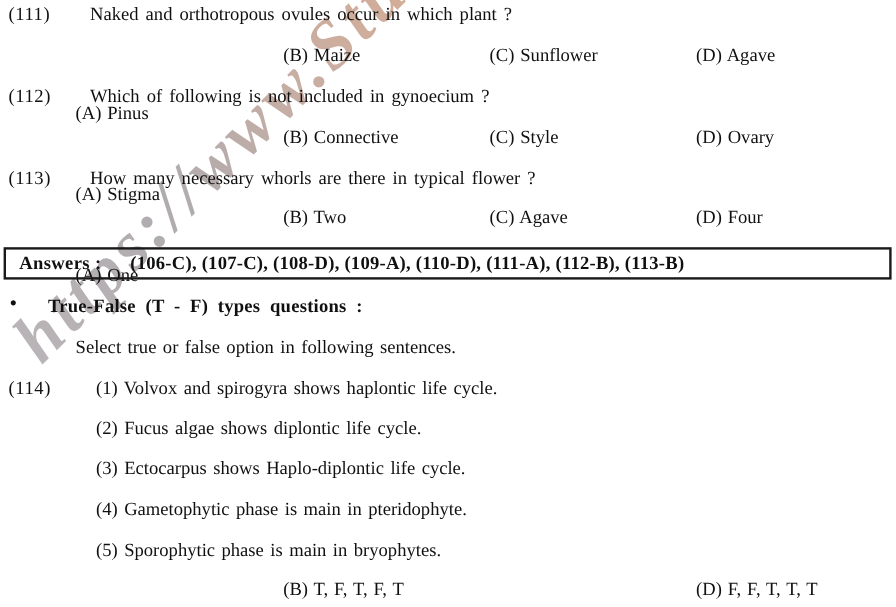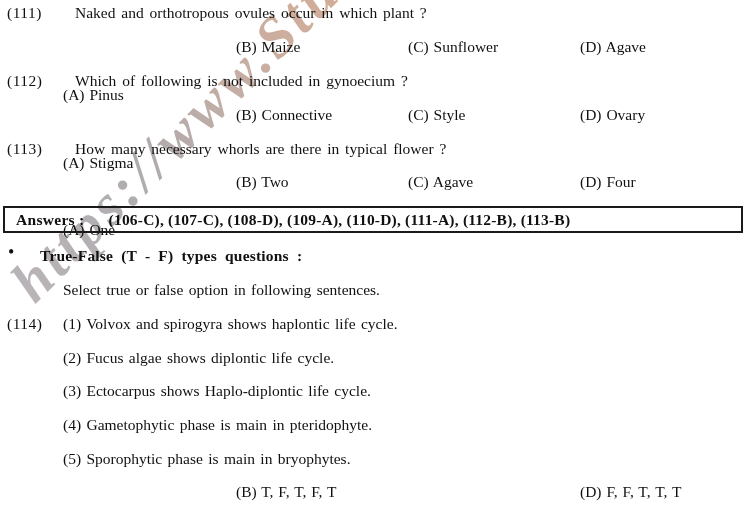--- a/index.html
+++ b/index.html
@@ -77,21 +77,21 @@
     font-size: 18px;
   }
   .tf-heading {
     position: absolute;
     left: 40px;
     font-weight: bold;
     word-spacing: 4px;
     letter-spacing: 0.2px;
   }
   .tf-instruction { position: absolute; left: 63px; word-spacing: 1.5px; }
-  .statement { position: absolute; left: 63px; word-spacing: 1.5px; text-align: right; }
+  .statement { position: absolute; left: 80px; word-spacing: 1.5px; text-align: right; }
 </style>
 </head>
 <body>
 
 <div class="page">
 
   <div class="watermark">https://www.Stu</div>
 
   <div class="content">
 

